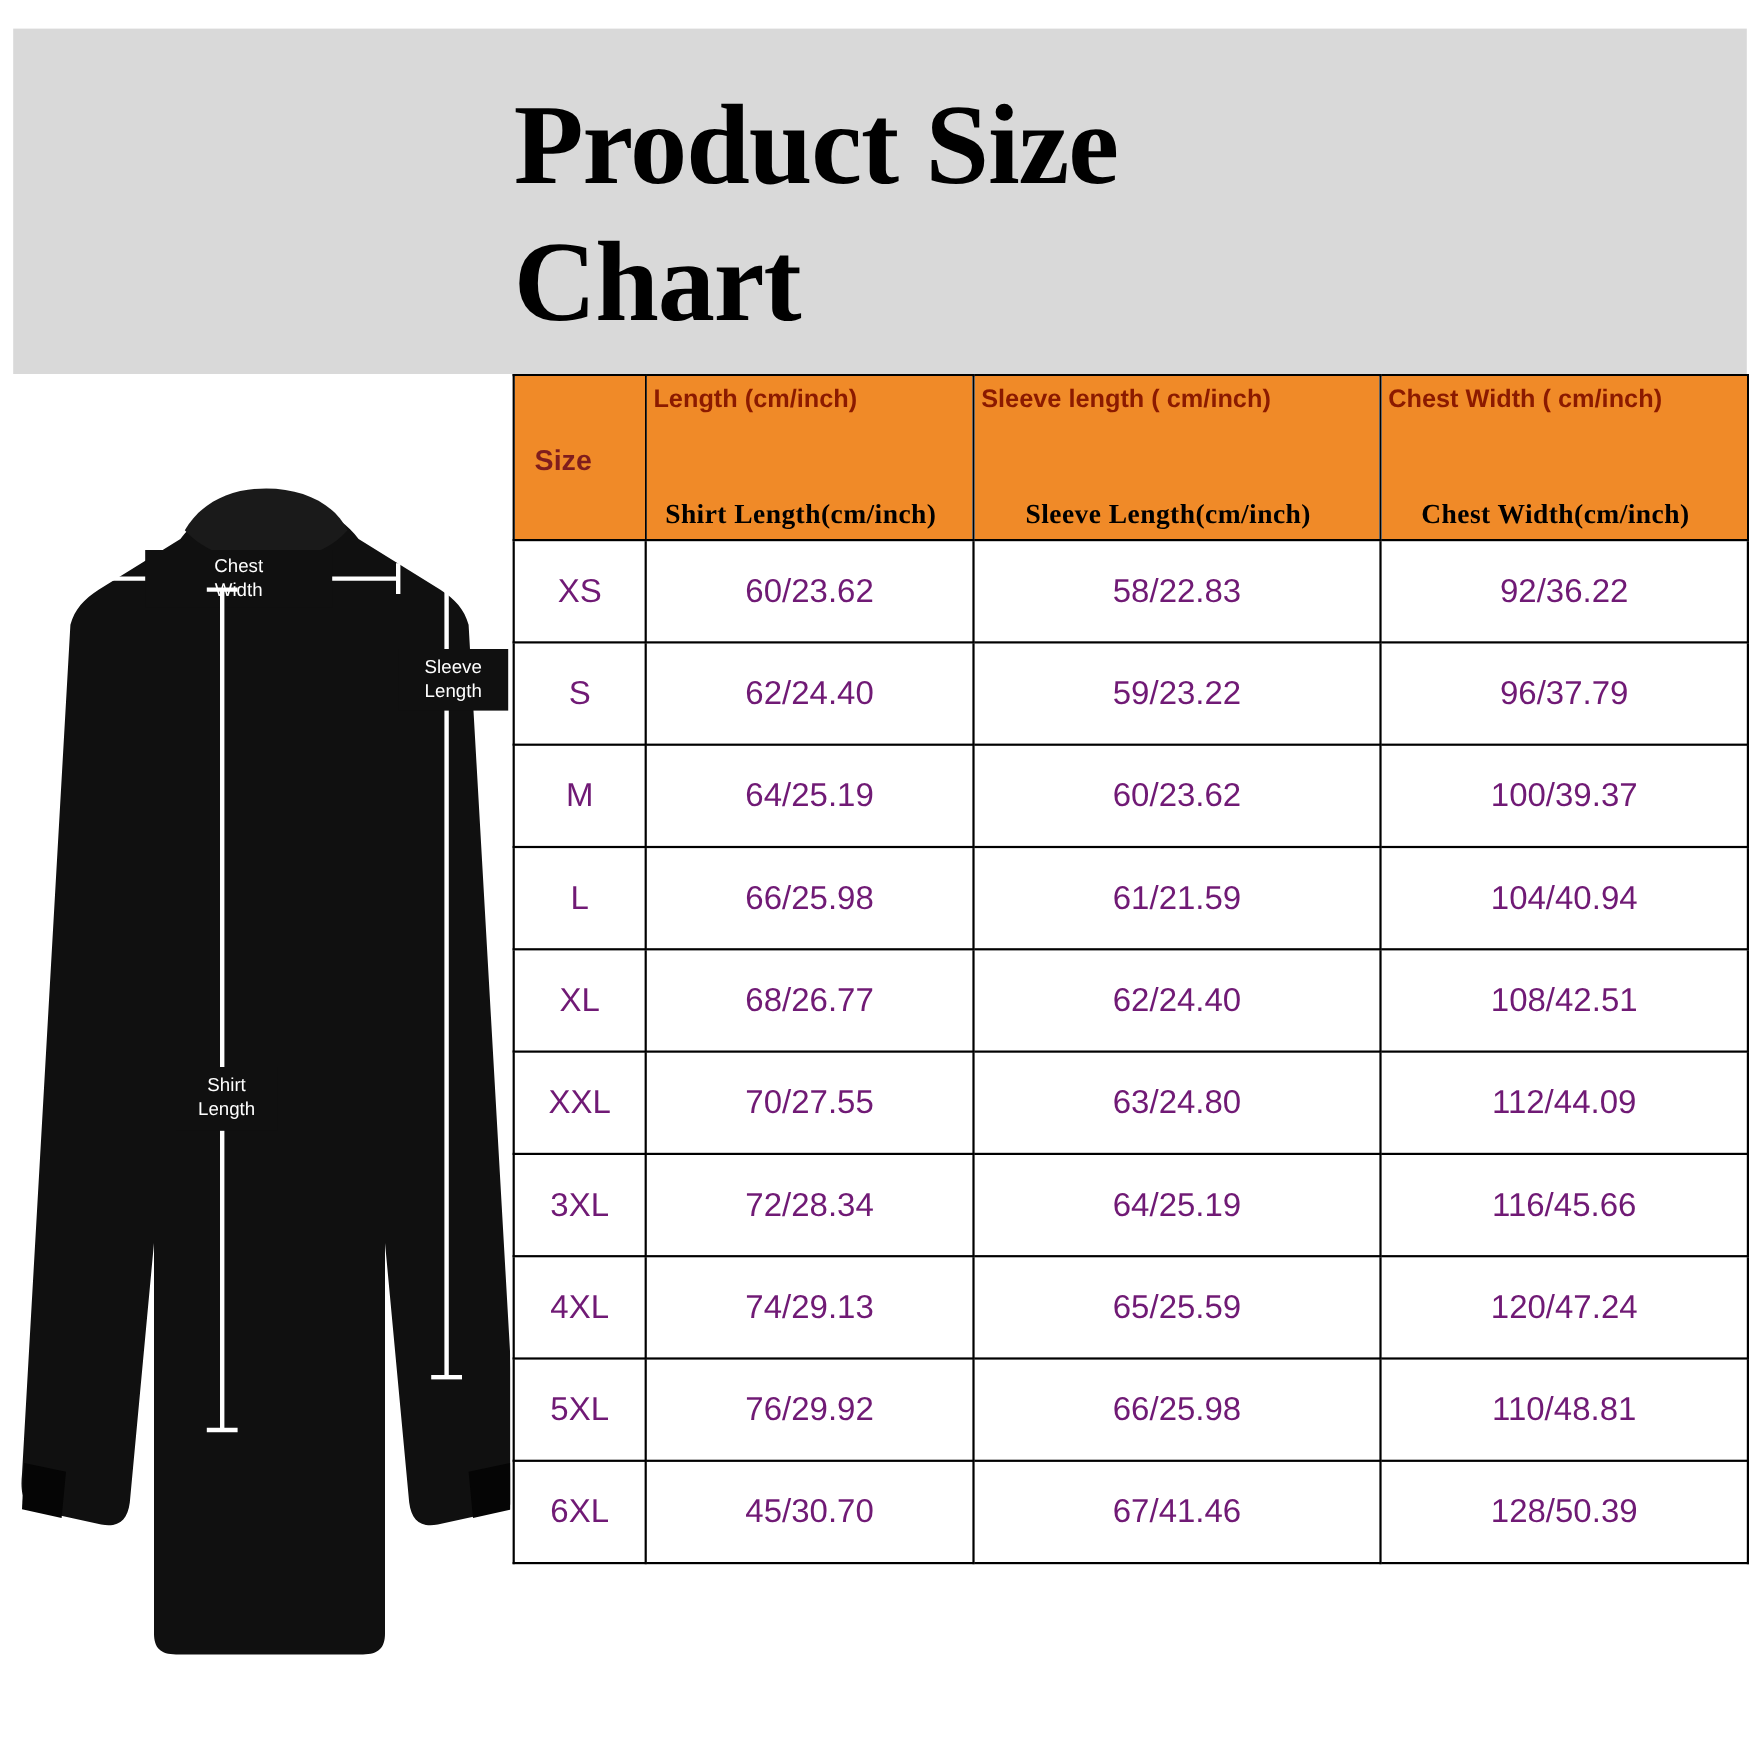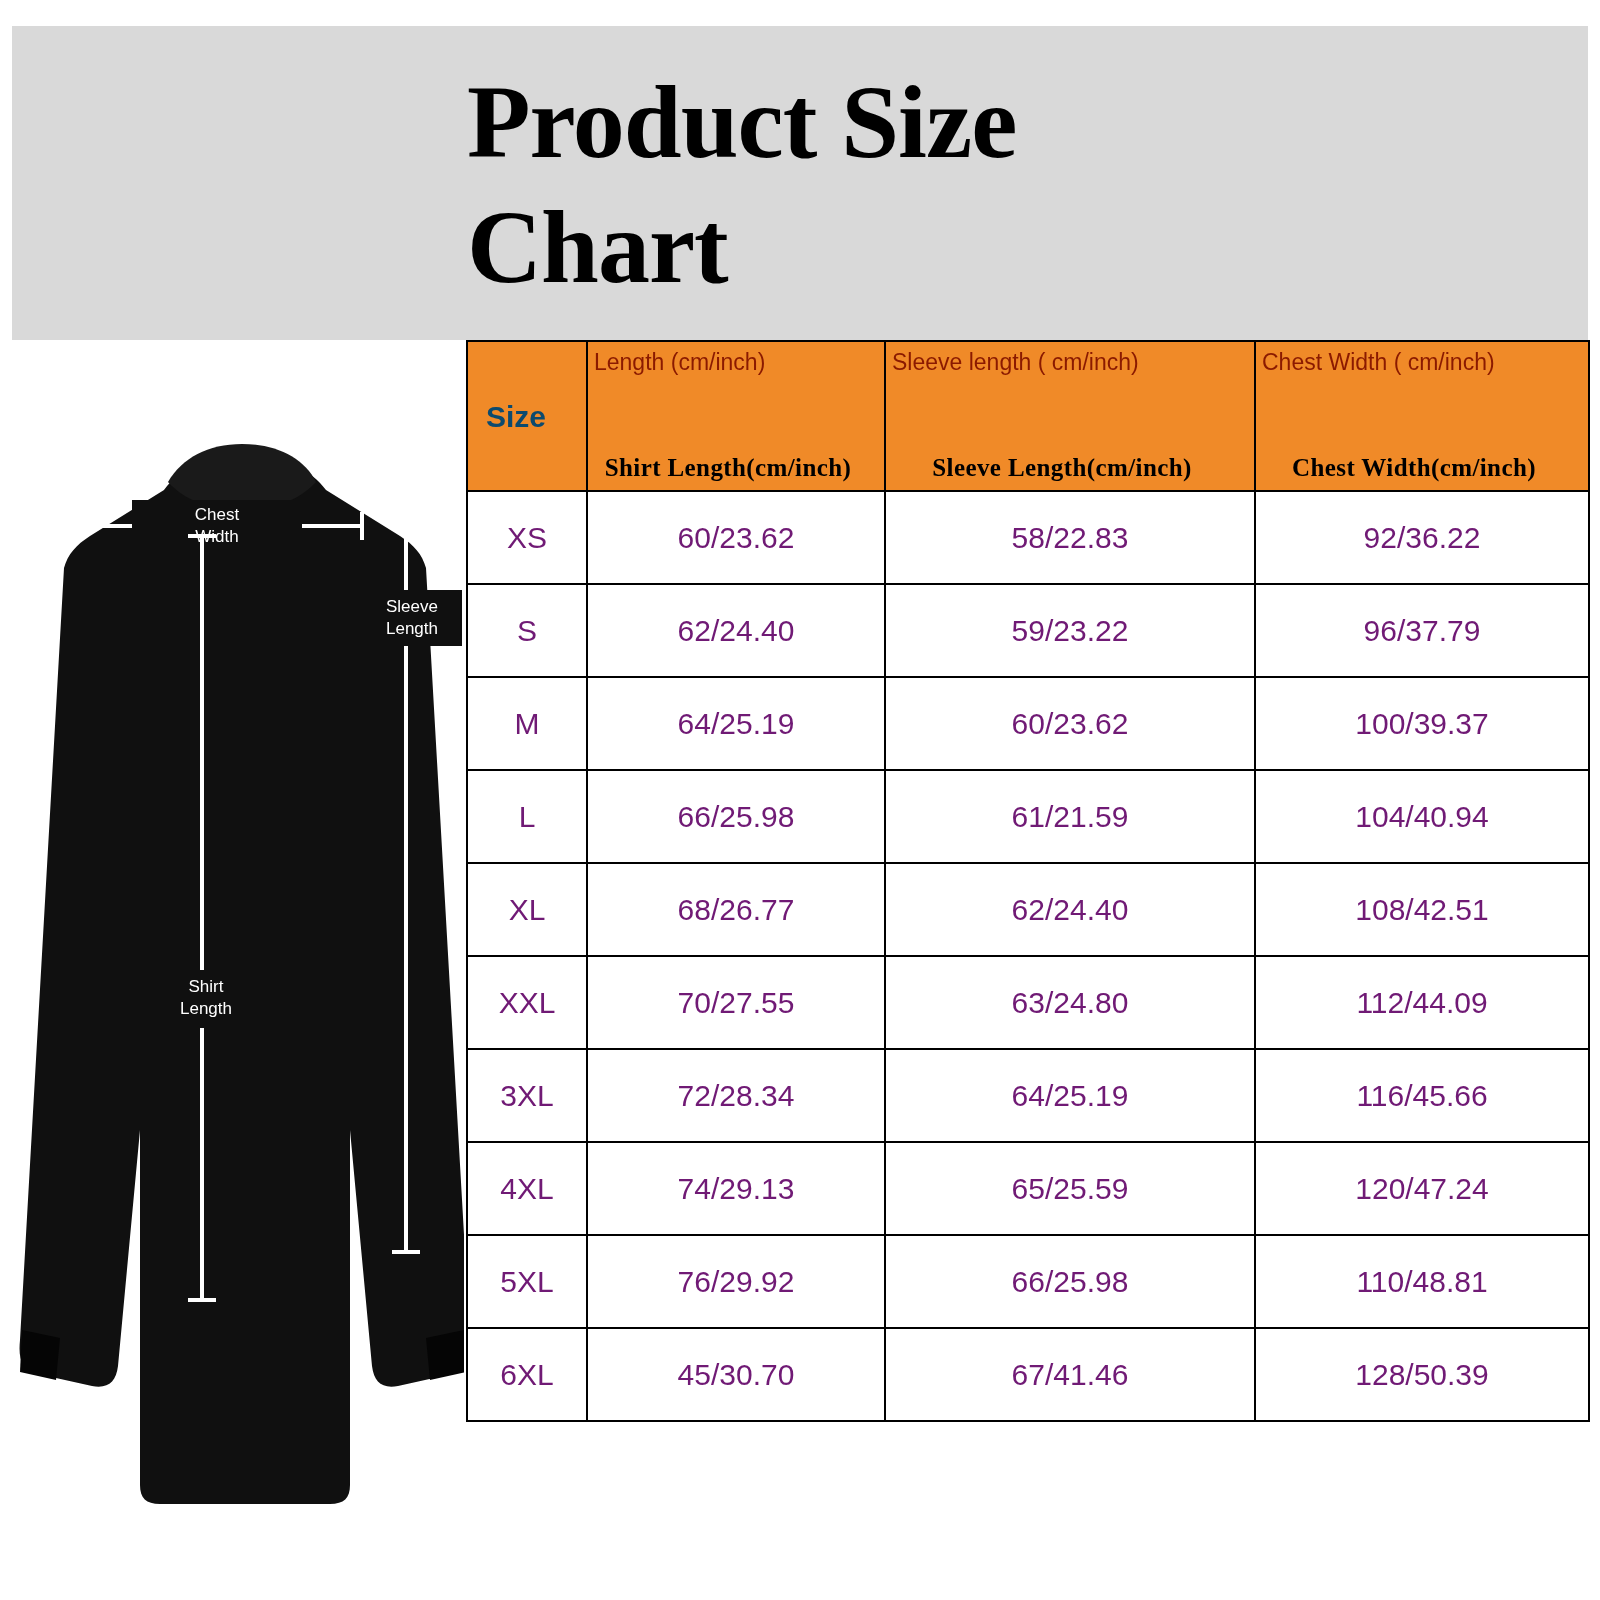--- a/index.html
+++ b/index.html
@@ -21,21 +21,21 @@
     left: 12px;
     top: 26px;
     width: 1576px;
     height: 314px;
     background: #d9d9d9;
     box-sizing: border-box;
   }
   #title-text {
     position: absolute;
     left: 455px;
-    top: 34px;
+    top: 44px;
     width: 1000px;
     font-family: "Liberation Serif", serif;
     font-weight: bold;
     font-size: 104px;
     line-height: 1.2;
     color: #000000;
     letter-spacing: -1px;
   }
 
   
@@ -84,44 +84,44 @@
     position: relative;
     height: 148px;
   }
   .hdr-top {
     position: absolute;
     left: 6px;
     right: 4px;
     top: 8px;
     text-align: left;
     color: #8b1a00;
-    font-weight: normal;
+    font-weight: bold;
     font-size: 23px;
     line-height: 1.12;
     font-family: "Liberation Sans", sans-serif;
   }
   .hdr-bottom {
     position: absolute;
     left: 0;
     right: 16px;
     bottom: 8px;
     text-align: center;
     color: #000000;
     font-family: "Liberation Serif", serif;
     font-size: 25px;
     letter-spacing: 0.4px;
     white-space: nowrap;
   }
   .hdr-size-label {
     position: absolute;
     left: 18px;
     bottom: 56px;
-    color: #0c4a6e;
+    color: #7f1d1d;
     font-weight: bold;
-    font-size: 30px;
+    font-size: 26px;
   }
 
   tbody td {
     height: 89px;
     font-size: 30px;
     color: #701a75;
     font-family: "Liberation Sans", sans-serif;
   }
   tbody td.size-cell { font-size: 30px; }
 

